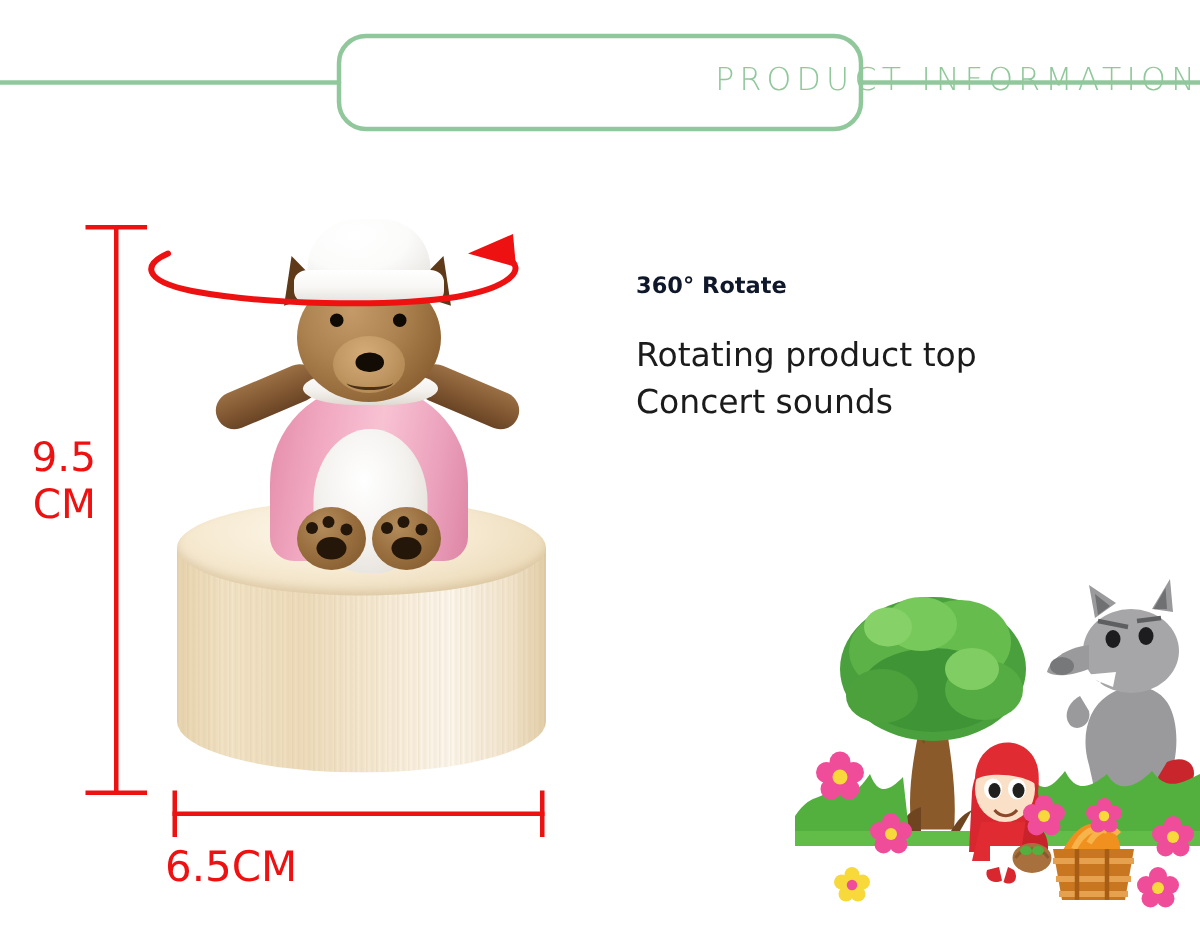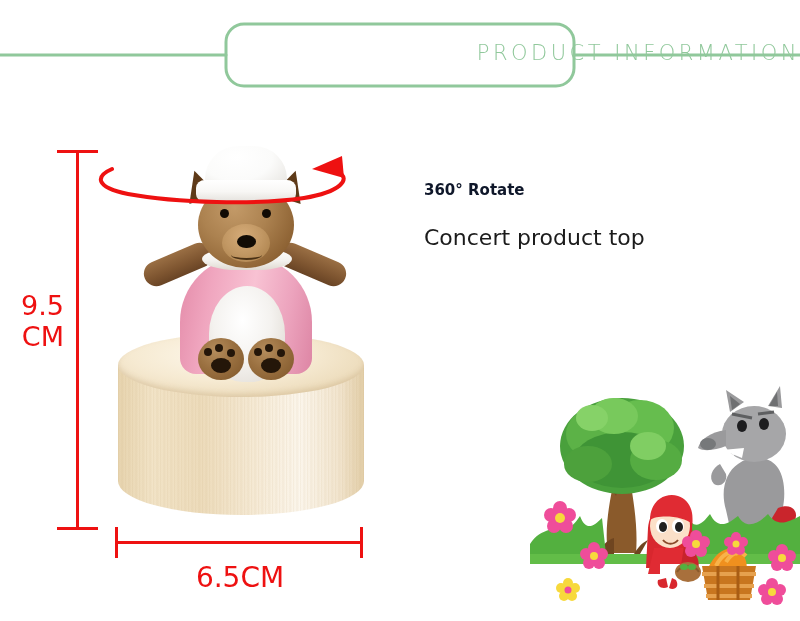--- a/index.html
+++ b/index.html
@@ -312,21 +312,21 @@
     height: 31px;
     background: #ee1111;
   }
   #dim-width .cap.left  { left: 5px; }
   #dim-width .cap.right { left: 250px; }
   #width-label {
     position: absolute;
     left: 0;
     top: 40px;
     width: 260px;
-    text-align: center;
+    text-align: left;
     color: #ee1111;
     font-size: 28px;
     line-height: 32px;
     font-family: "DejaVu Sans", sans-serif;
   }
 
   
   #feature-text {
     position: absolute;
     left: 424px;
@@ -432,21 +432,22 @@
 
 <div id="dim-width">
   <div class="cap left"></div>
   <div class="h-line"></div>
   <div class="cap right"></div>
   <div id="width-label">6.5CM</div>
 </div>
 
 <div id="feature-text">
   <div id="feature-heading">360°  Rotate</div>
-  <div class="feature-line">Concert product top</div>
+  <div class="feature-line">Rotating product top</div>
+  <div class="feature-line">Concert sounds</div>
 </div>
 
 <svg id="story-illustration" viewBox="0 0 270 240">
 
   <g>
     <path d="M 78 185 C 74 160 80 132 84 112 L 100 112 C 104 134 108 162 106 185 Z" fill="#8a5a2b"></path>
     <path d="M 70 186 C 72 176 78 172 84 170 L 84 186 Z" fill="#6f4520"></path>
     <path d="M 104 186 C 110 176 114 174 118 172 L 110 186 Z" fill="#6f4520"></path>
     <path d="M 86 128 L 72 108 L 78 107 L 88 122 Z" fill="#7a4c22"></path>
     <path d="M 98 126 L 114 106 L 108 105 L 96 120 Z" fill="#7a4c22"></path>

